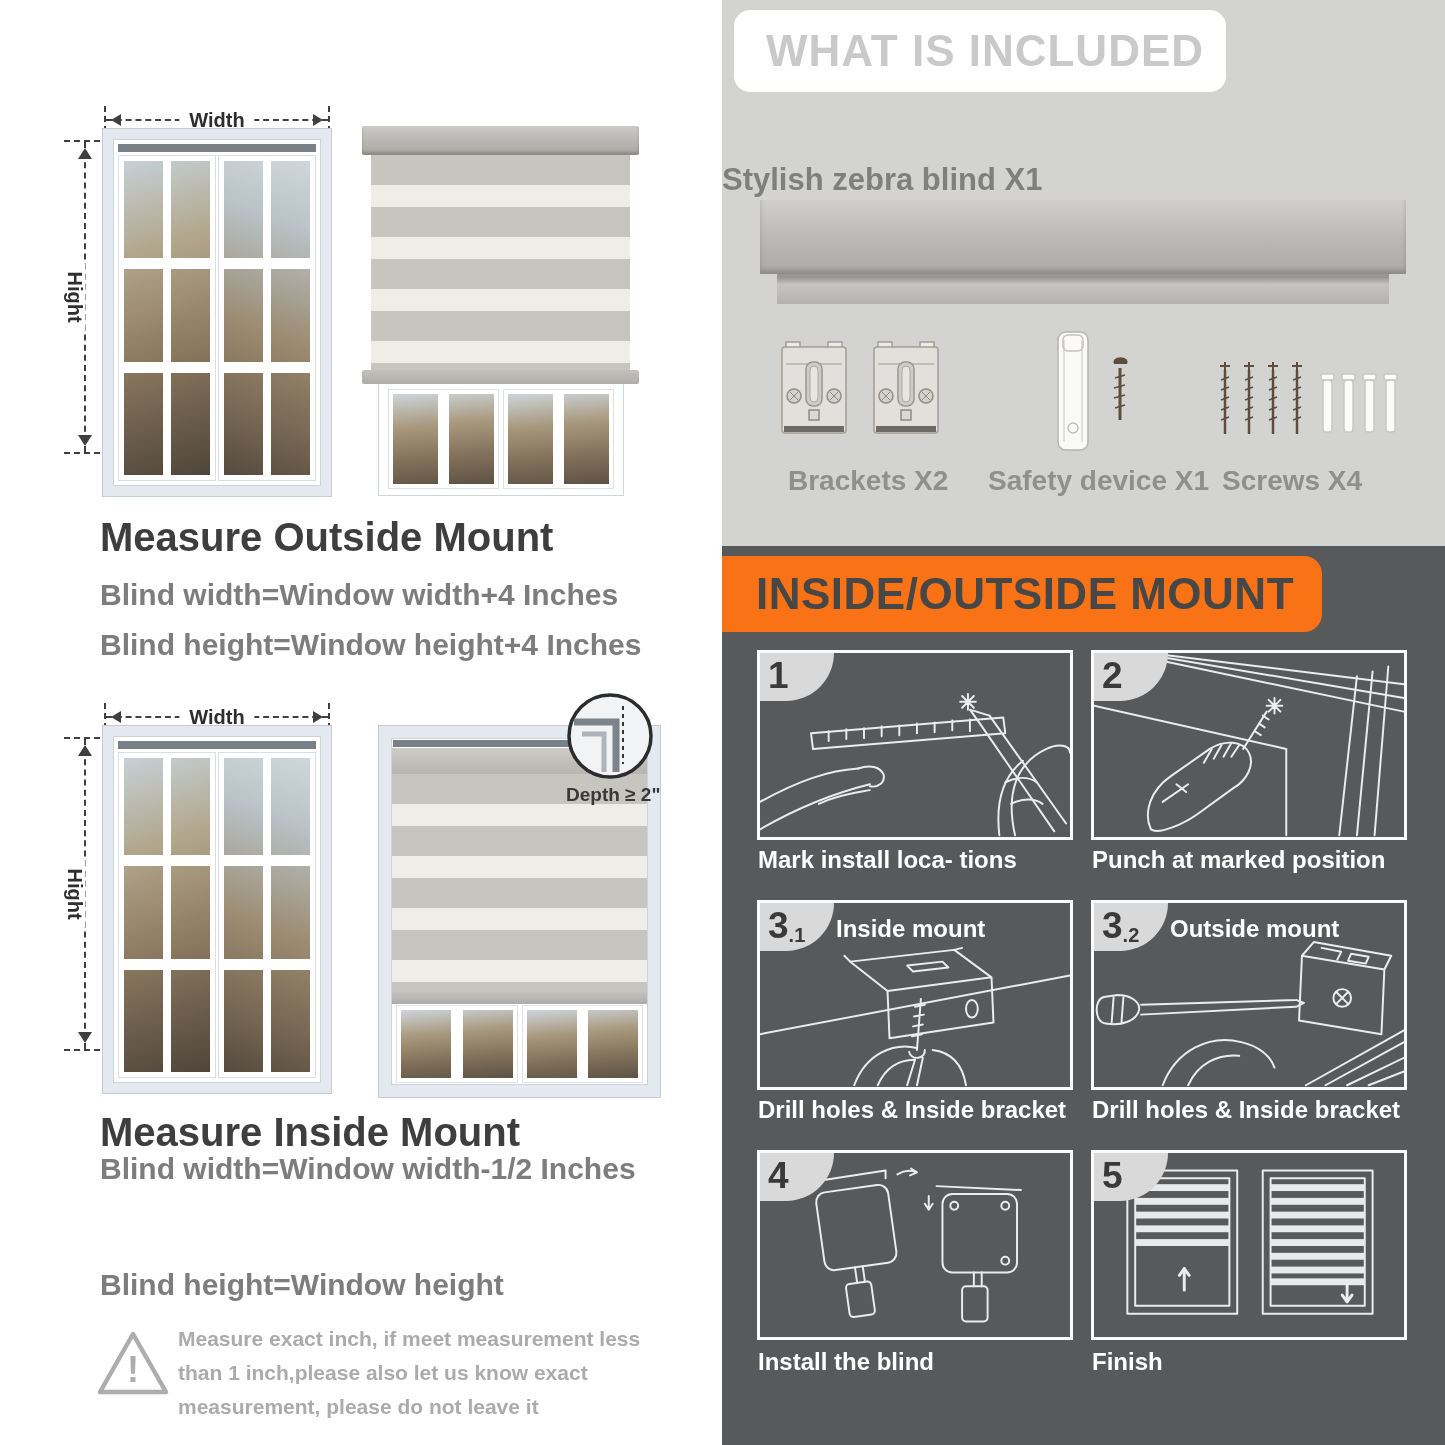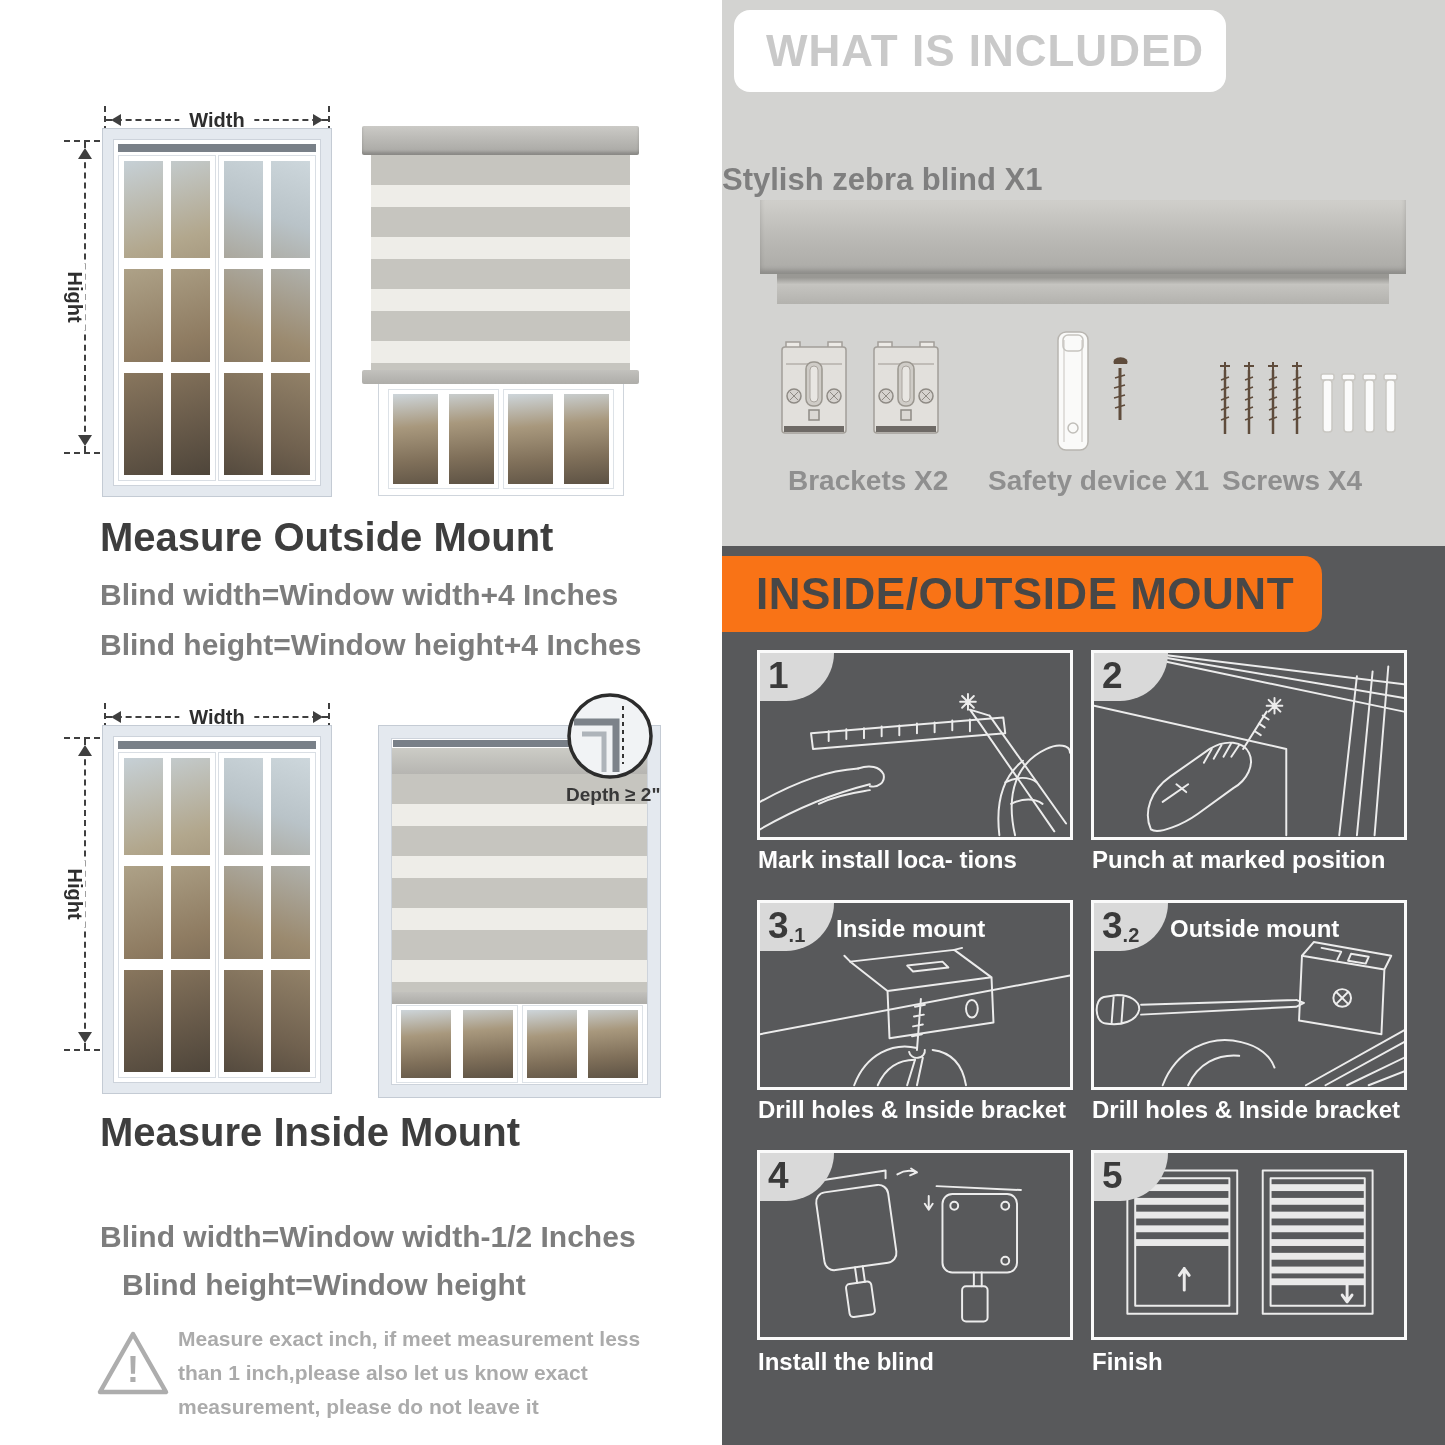--- a/index.html
+++ b/index.html
@@ -73,21 +73,21 @@
   .bb-stripes{height:218px;background:repeating-linear-gradient(180deg,#c6c5bf 0 30px,#eeede8 30px 52px);}
   .bb-rail{height:12px;background:linear-gradient(180deg,#c2c1bd,#adaca8);}
   .bb-glass{flex:1;display:flex;padding:2px;}
   .magnifier{position:absolute;left:566px;top:692px;width:88px;height:88px;}
   .depth-lbl{position:absolute;left:566px;top:784px;font-size:19px;font-weight:bold;color:#383838;white-space:nowrap;}
 
   
   .heading{position:absolute;font-size:40px;font-weight:bold;color:#3e3e3e;white-space:nowrap;}
   .bodyline{position:absolute;font-size:30px;font-weight:bold;color:#7d7d7d;white-space:nowrap;}
   .h-out{left:100px;top:515px;} .l-out1{left:100px;top:578px;} .l-out2{left:100px;top:628px;}
-  .h-in{left:100px;top:1110px;} .l-in1{left:100px;top:1172px;} .l-in2{left:100px;top:1220px;} .l-in3{left:100px;top:1268px;margin-left:22px;}
+  .h-in{left:100px;top:1110px;} .l-in1{left:100px;top:1172px;} .l-in2{left:100px;top:1152px;} .l-in3{left:100px;top:1268px;}
 
   .note-tri{position:absolute;left:95px;top:1328px;width:76px;height:72px;}
   .note-text{position:absolute;left:178px;top:1322px;width:475px;font-size:21px;font-weight:bold;
              line-height:34px;color:#ababab;}
 
   
   .sec-top{position:absolute;left:722px;top:0;width:723px;height:546px;background:#d3d3d1;}
   .wii-box{position:absolute;left:12px;top:10px;width:492px;height:82px;background:#ffffff;
            border-radius:16px;display:flex;align-items:center;}
   .wii-box span{padding-left:32px;font-size:44px;font-weight:bold;color:#c9c9c9;letter-spacing:1px;}

